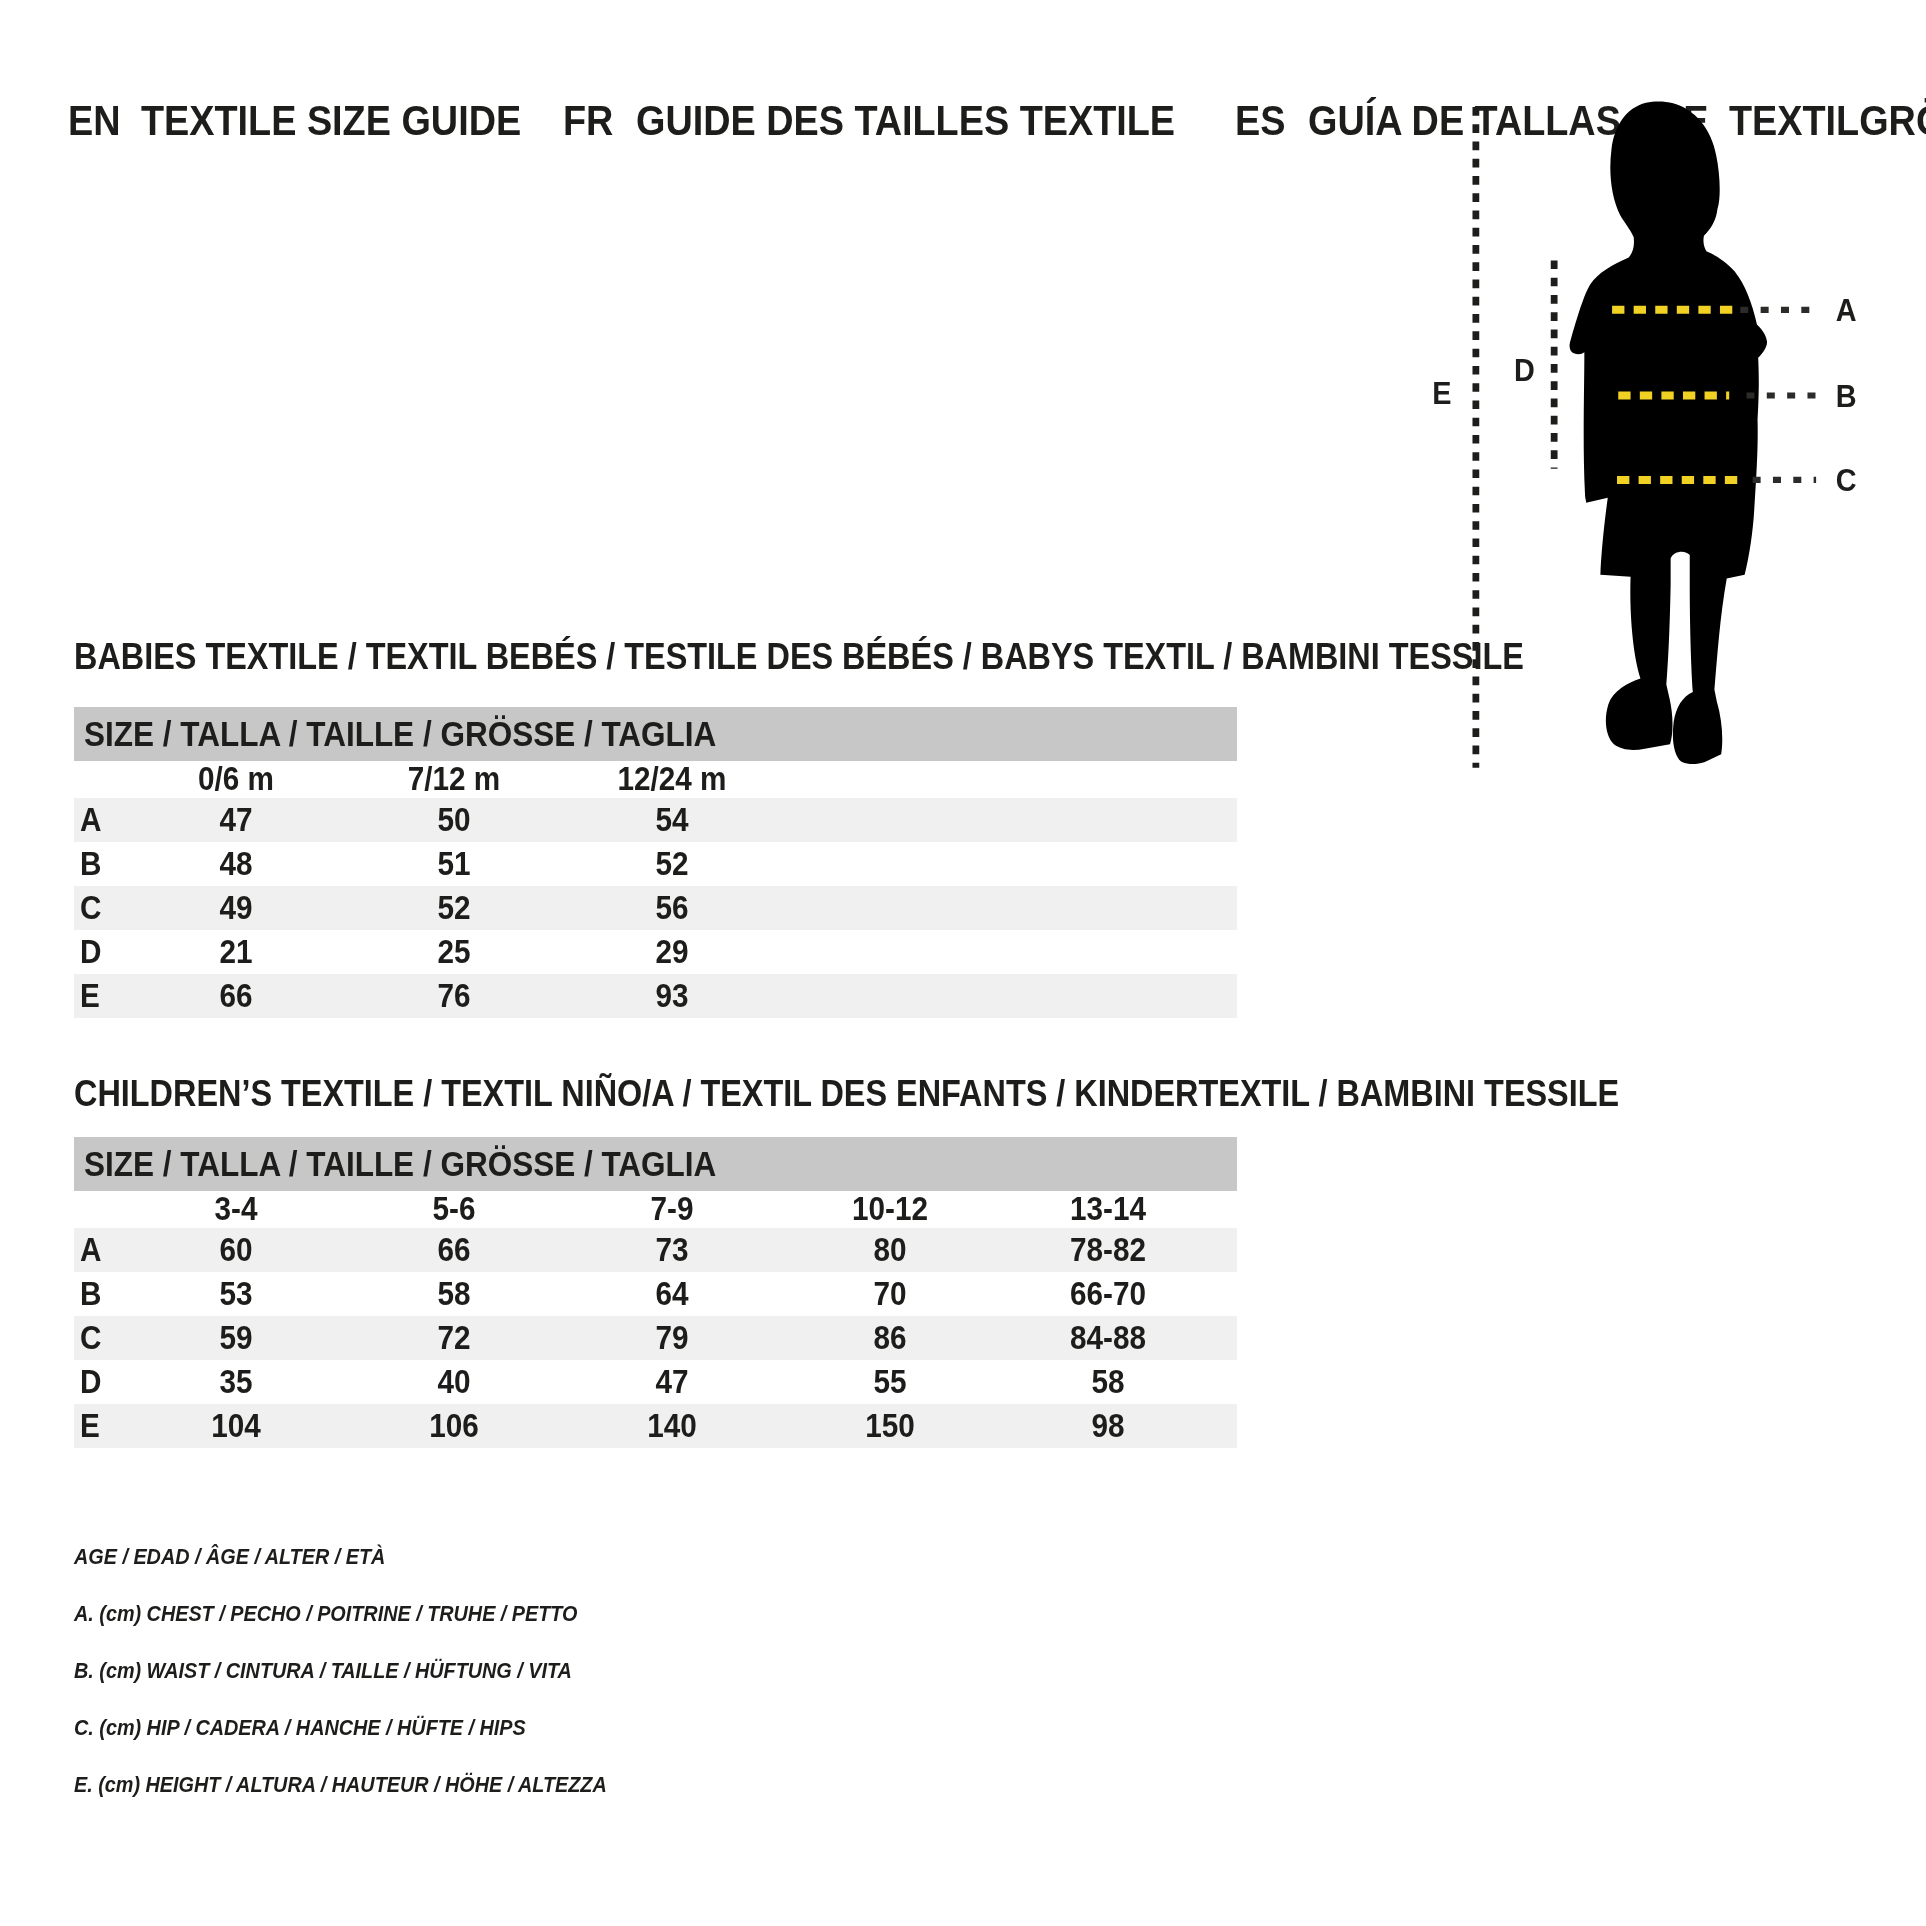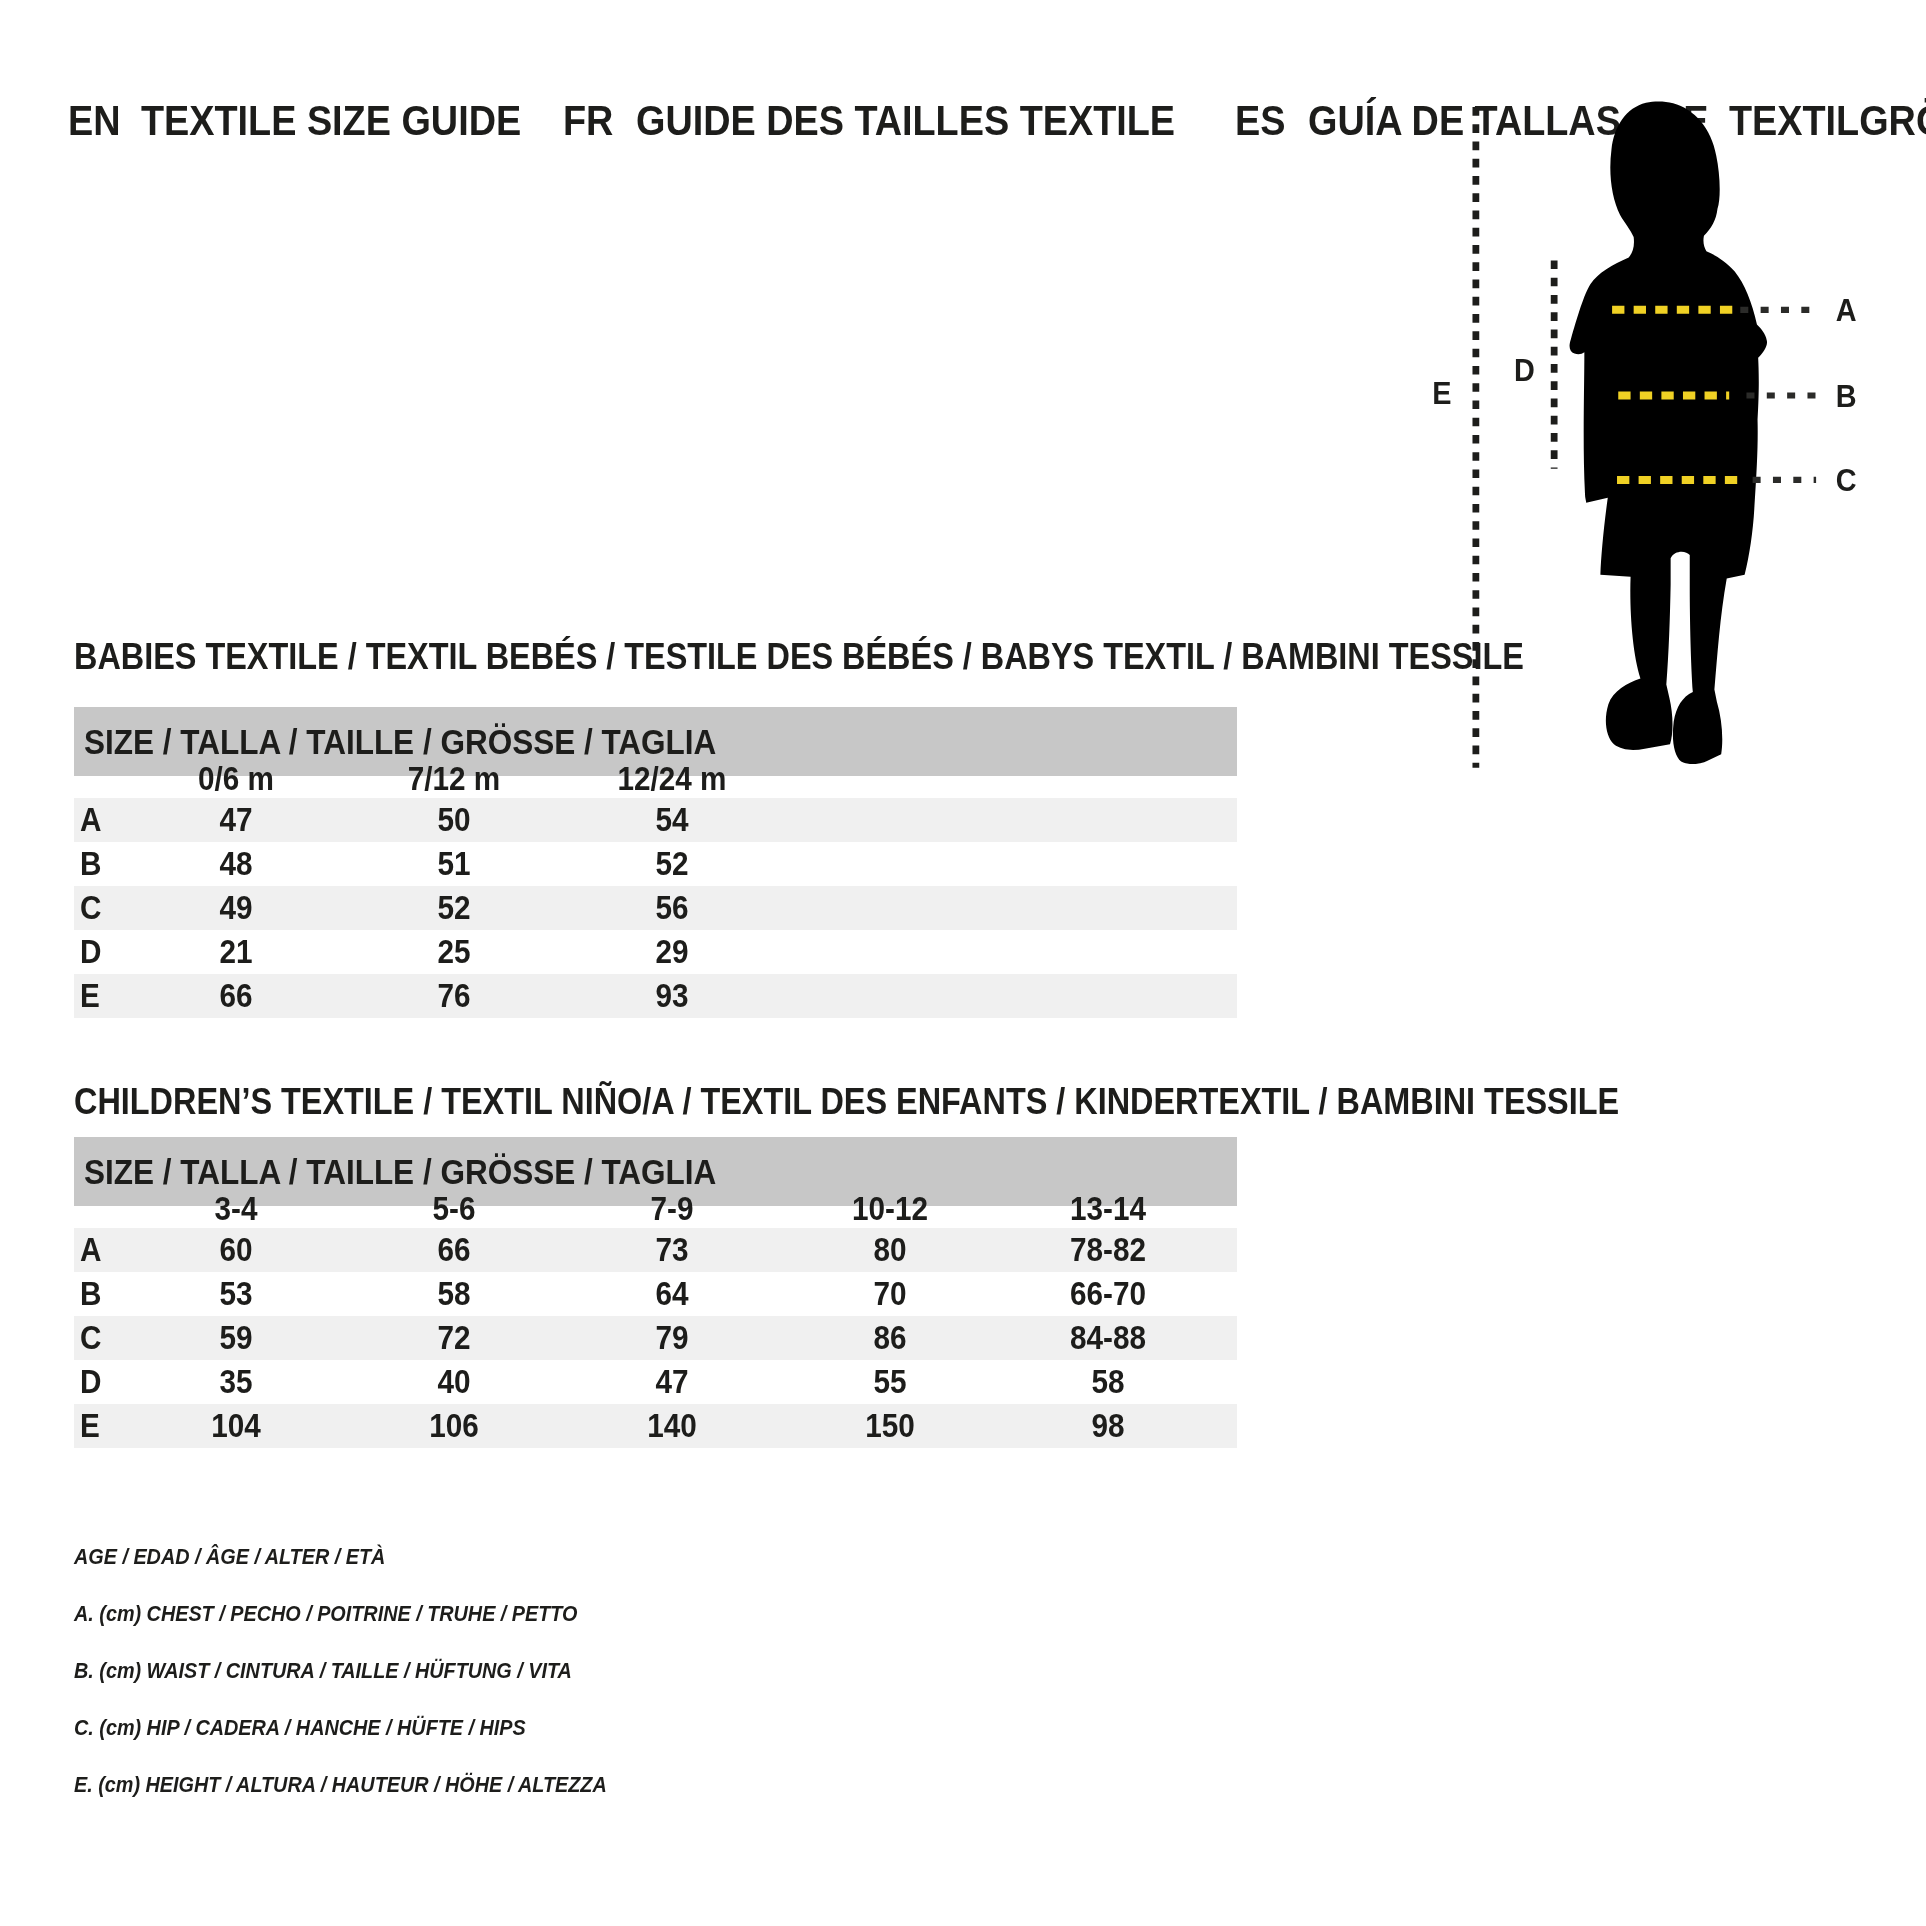--- a/index.html
+++ b/index.html
@@ -10,21 +10,21 @@
   .abs{position:absolute;}
   .cond{display:inline-block;transform:scaleX(0.9);transform-origin:0 50%;white-space:nowrap;}
   
   .lang-list{left:68px;top:91px;display:flex;}
   .lang-row{display:flex;height:59px;align-items:center;font-size:42px;font-weight:bold;}
   .lang-code{width:73px;flex:0 0 73px;}
   
   .section-title{font-size:36px;font-weight:bold;white-space:nowrap;}
   
   .size-bar{
-    left:74px;width:1163px;height:69px;background:#c7c7c7;
+    left:74px;width:1163px;height:54px;background:#c7c7c7;
     display:flex;align-items:center;padding-left:10px;box-sizing:border-box;
     font-size:35px;font-weight:bold;
   }
   .size-table{left:74px;width:1163px;}
   .t-colhead{display:flex;height:39px;align-items:center;font-size:33px;font-weight:bold;}
   .t-rows .t-row{display:flex;height:44px;align-items:center;font-size:33px;font-weight:bold;}
   .t-rows .t-row:nth-child(odd){background:#f0f0f0;}
   .t-label{width:53px;flex:0 0 53px;padding-left:6.2px;box-sizing:border-box;}
   .t-cell{width:218px;flex:0 0 218px;text-align:center;transform:scaleX(0.9);transform-origin:50% 50%;white-space:nowrap;}
   .t-label-inner{display:inline-block;transform:scaleX(0.9);transform-origin:0 50%;}
@@ -167,21 +167,21 @@
       </div>
       <div class="t-row">
         <div class="t-label"><span class="t-label-inner">E</span></div>
         <div class="t-cell">66</div>
         <div class="t-cell">76</div>
         <div class="t-cell">93</div>
       </div>
     </div>
   </div>
 
-<div class="abs section-title" style="left:74px;top:1073px;margin-top:8px;">
+<div class="abs section-title" style="left:74px;top:1073px;">
   <span class="cond">CHILDREN’S TEXTILE / TEXTIL NIÑO/A / TEXTIL DES ENFANTS / KINDERTEXTIL / BAMBINI TESSILE</span>
 </div>
 <div class="abs size-bar" style="top:1137px;">
   <span class="cond">SIZE / TALLA / TAILLE / GRÖSSE / TAGLIA</span>
 </div>
 <div class="abs size-table" style="top:1189px;" id="children-table">
     <div class="t-colhead">
       <div class="t-label"></div>
       <div class="t-cell">3-4</div>
       <div class="t-cell">5-6</div>

